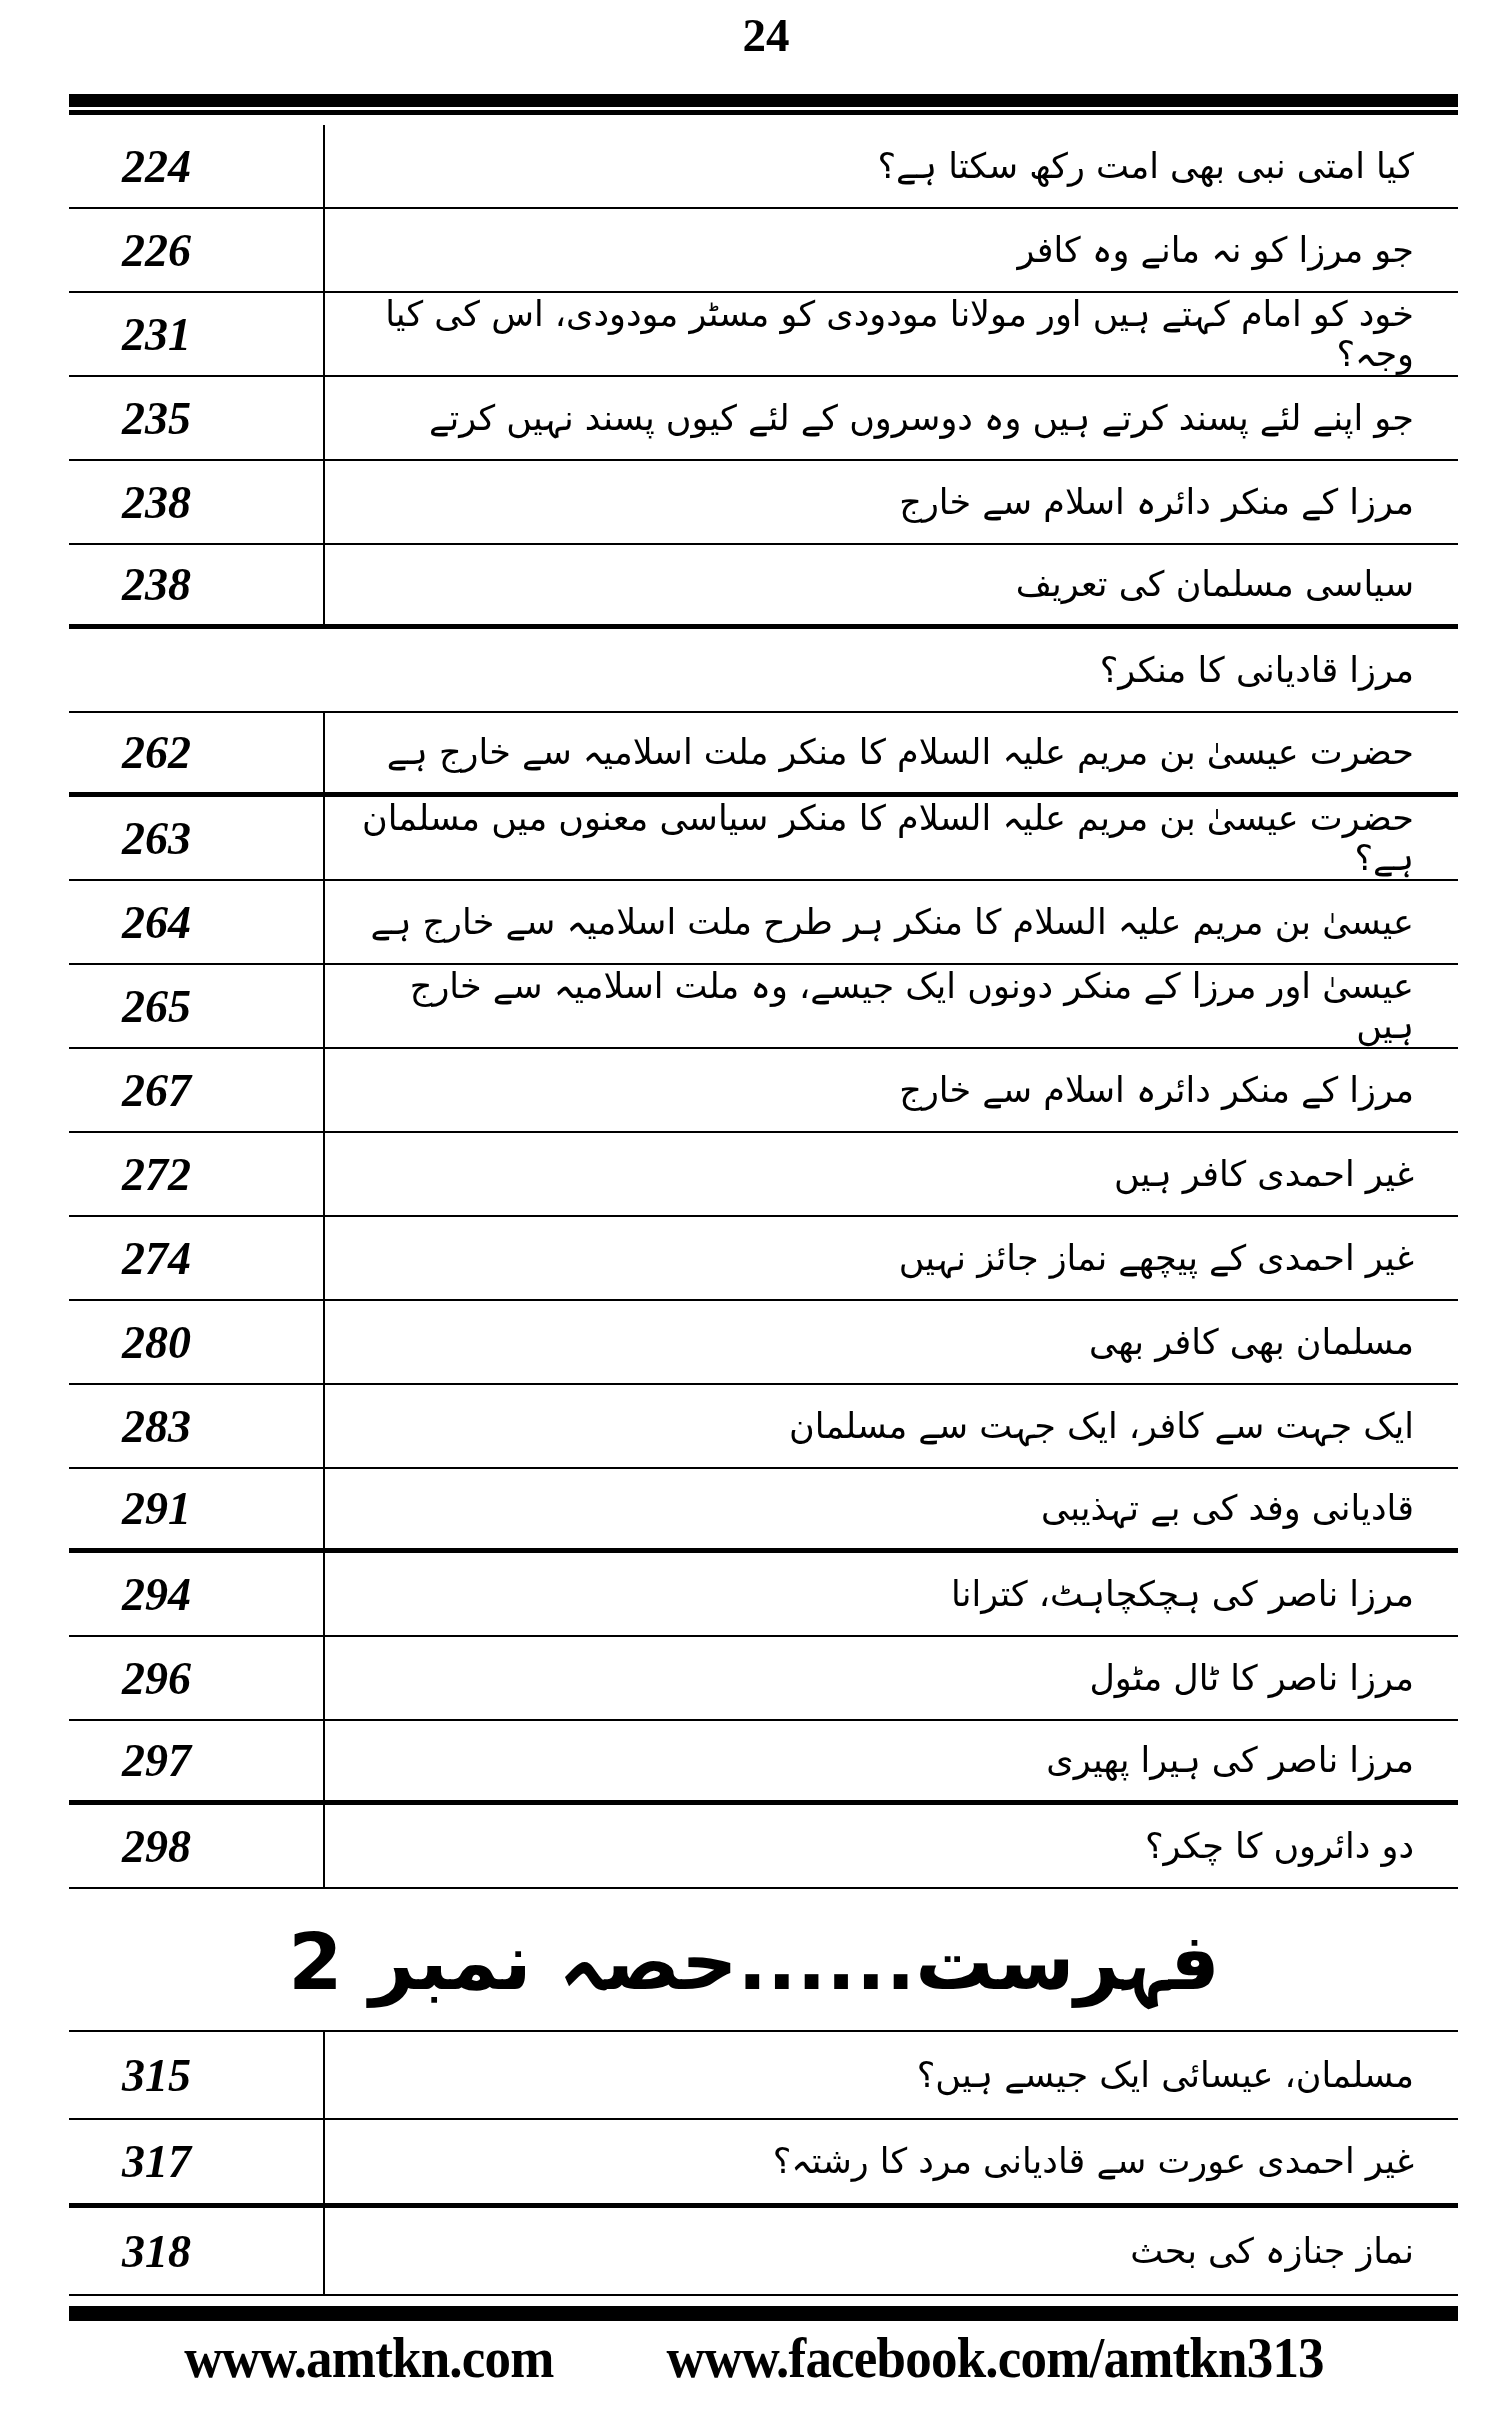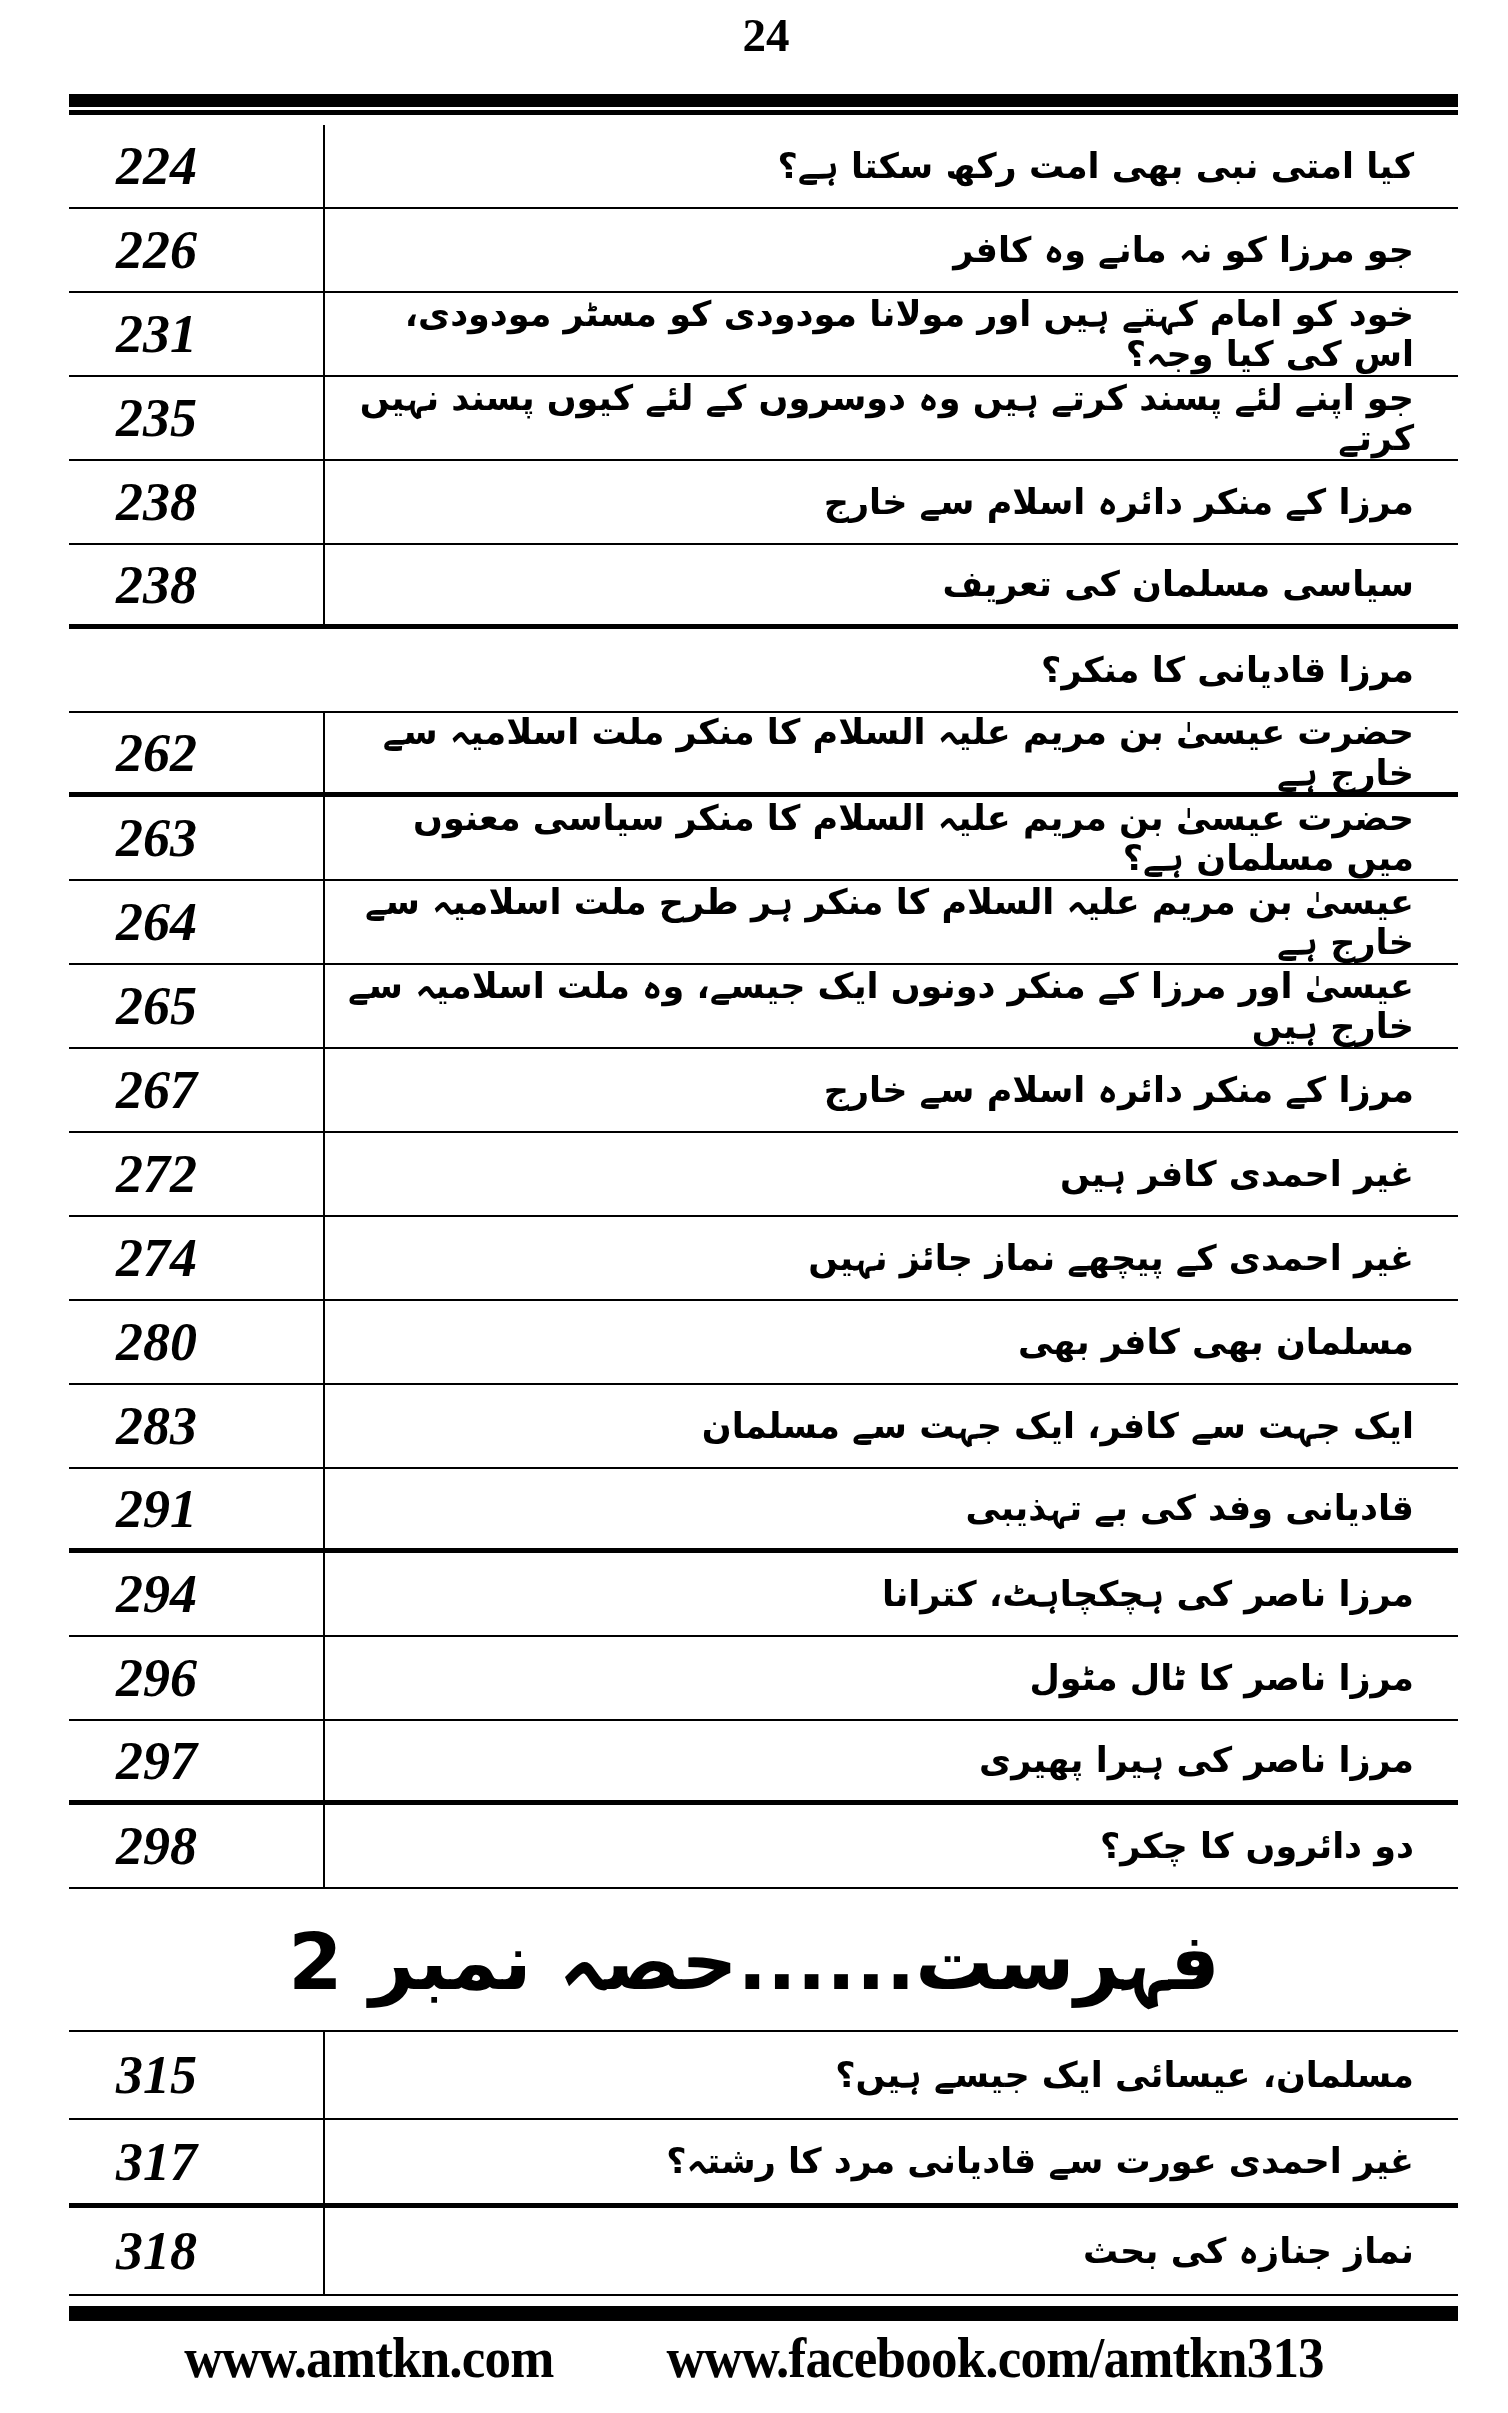--- a/index.html
+++ b/index.html
@@ -33,29 +33,29 @@
   }
   .toc-part2 .toc-row{height:88px;}
   .toc-row.thick{border-bottom-width:5.3px;}
 
   .toc-page-num{
     width:256px;box-sizing:border-box;flex:none;
     display:flex;align-items:center;justify-content:center;
     padding-right:79px;
     border-right:2.3px solid #000;
     font-family:"Liberation Serif",serif;
-    font-style:italic;font-weight:700;font-size:54px;
+    font-style:italic;font-weight:700;font-size:46px;
   }
 
   .toc-title{
     flex:1;box-sizing:border-box;
     display:flex;align-items:center;justify-content:flex-start;
     direction:rtl;text-align:right;
     padding:0 44px 0 22.6px;
-    font-size:35px;line-height:1.15;font-weight:700;
+    font-size:35px;line-height:1.15;font-weight:400;
   }
 
   .section-heading{
     position:absolute;top:1899px;left:0;right:0;height:125px;
     display:flex;align-items:center;justify-content:center;
     direction:rtl;
     font-size:78px;font-weight:700;line-height:1;
     letter-spacing:0.8px;
   }
 

